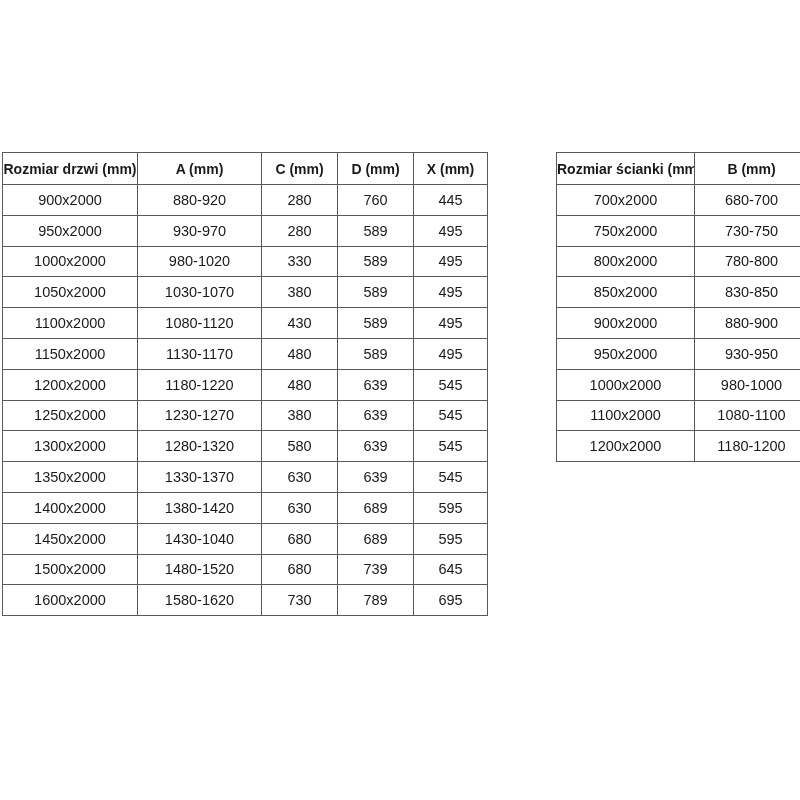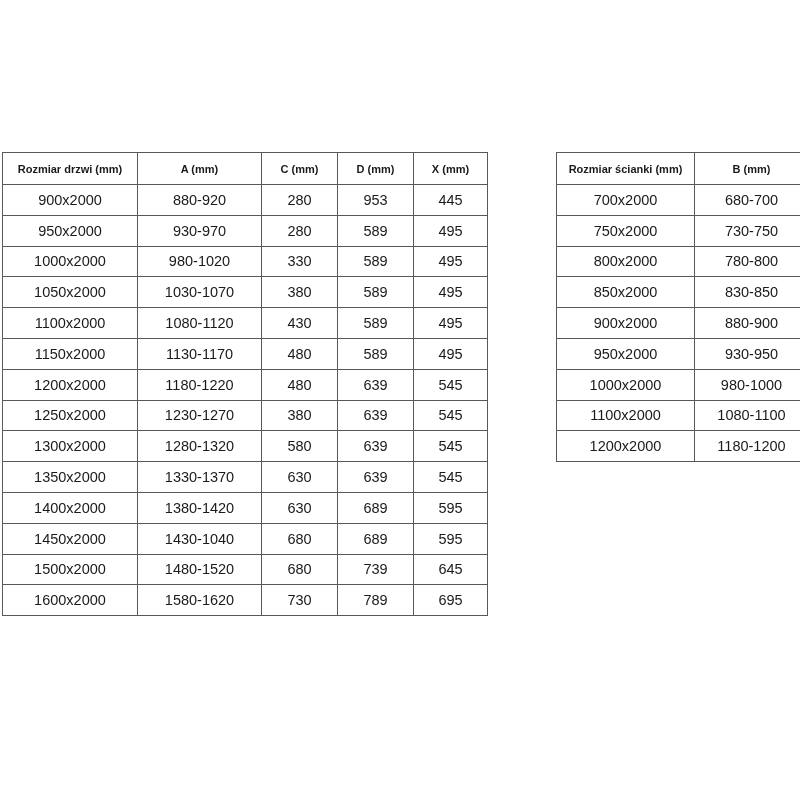--- a/index.html
+++ b/index.html
@@ -28,21 +28,21 @@
   table.data-table td {
     border: 1px solid #595959;
     text-align: center;
     vertical-align: middle;
     padding: 0;
     color: #1a1a1a;
     white-space: nowrap;
     overflow: hidden;
   }
   table.data-table th {
-    font-size: 11px;
+    font-size: 14px;
     font-weight: bold;
     height: 31px;
     background: #ffffff;
   }
   table.data-table td {
     font-size: 14.5px;
     font-weight: normal;
     height: 29.8px;
     background: #ffffff;
   }
@@ -86,21 +86,21 @@
           <th>C (mm)</th>
           <th>D (mm)</th>
           <th>X (mm)</th>
         </tr>
       </thead>
     <tbody>
         <tr>
           <td>900x2000</td>
           <td>880-920</td>
           <td>280</td>
-          <td>953</td>
+          <td>760</td>
           <td>445</td>
         </tr>
         <tr>
           <td>950x2000</td>
           <td>930-970</td>
           <td>280</td>
           <td>589</td>
           <td>495</td>
         </tr>
         <tr>

